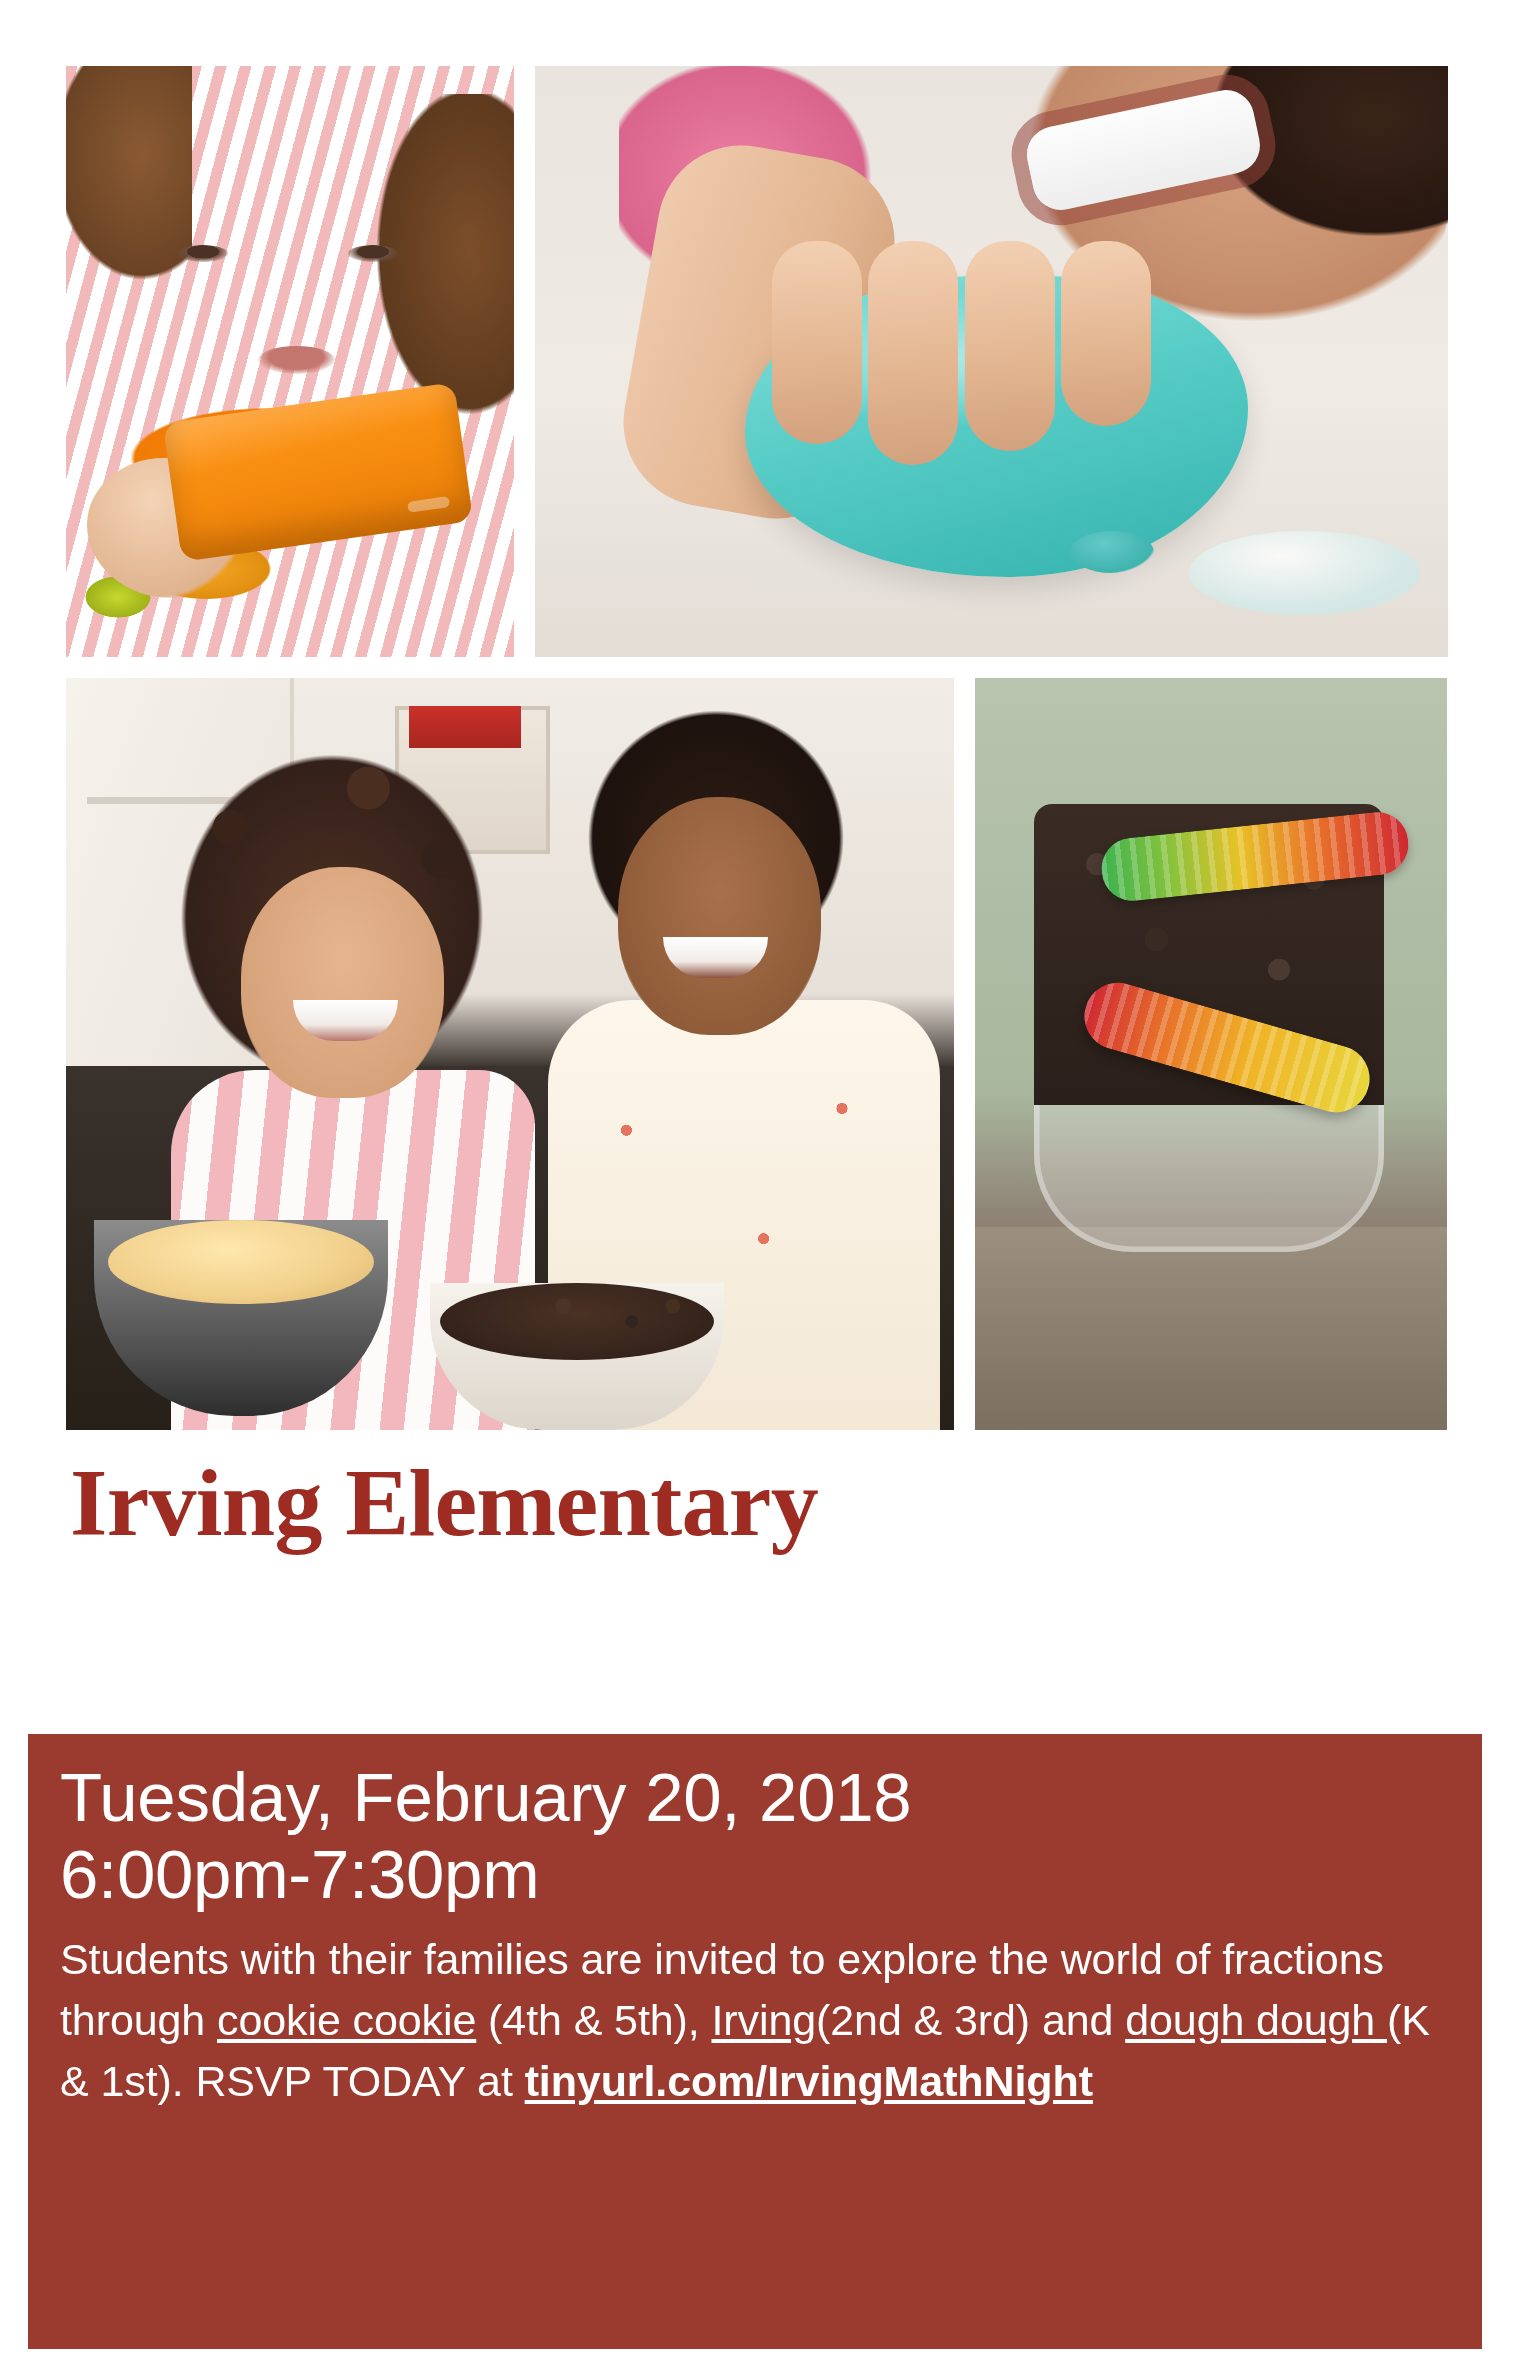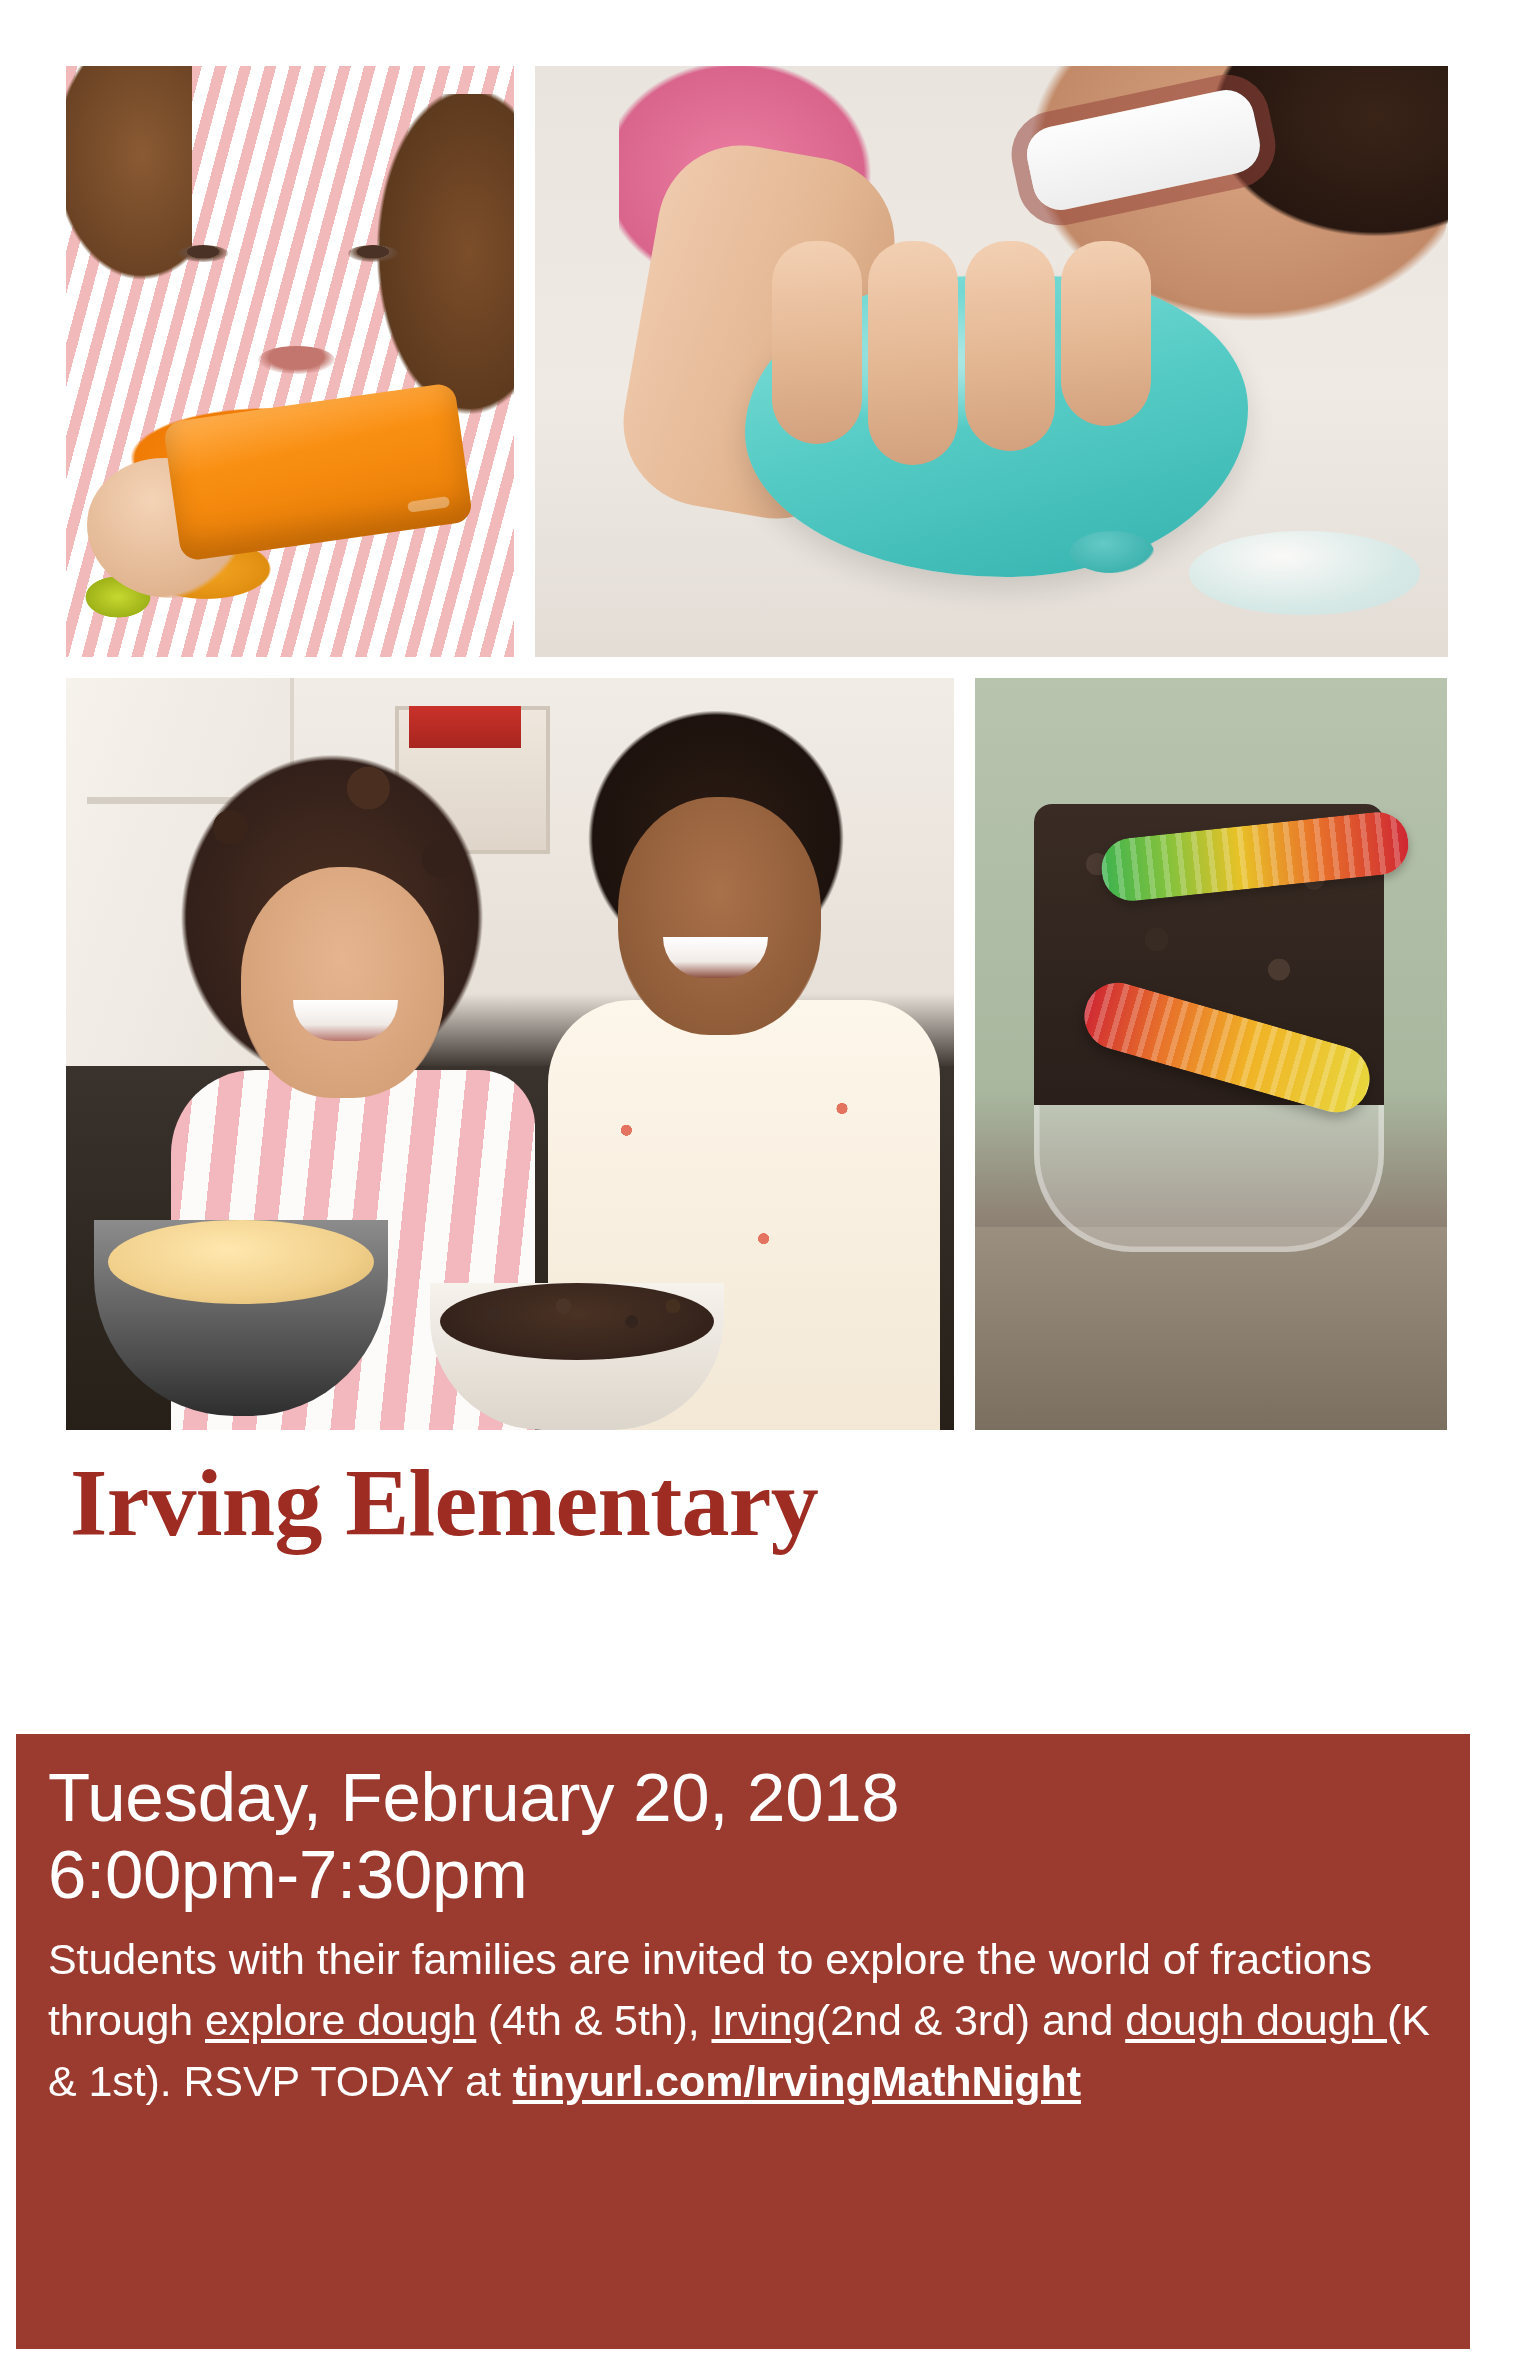--- a/index.html
+++ b/index.html
@@ -322,21 +322,21 @@
     letter-spacing: -0.7px;
     line-height: 1.02;
     margin: 0;
   }
   .title1 { font-size: 96px; color: #9e2c23; }
   .title2 { font-size: 96px; color: #e8392c; margin-top: 4.2px; }
 
   
   .band {
     position: absolute;
-    left: 16px;
+    left: 28px;
     top: 1734px;
     width: 1454px;
     height: 615px;
     background: #9b3a2f;
     color: #ffffff;
     box-sizing: border-box;
     padding: 25px 16px 0 32px;
   }
   .band .date {
     font-size: 69px;
@@ -439,17 +439,17 @@
 
   </div>
 
   <div class="title-block">
     <div class="title1">Irving Elementary</div>
   </div>
 
   <div class="band">
     <div class="date">Tuesday, February 20, 2018</div>
     <div class="time">6:00pm-7:30pm</div>
-    <p class="body"><span>Students with their families are invited to explore the world of fractions through </span><u>explore dough</u><span> (4th &amp; 5th), </span><u>Irving</u><span>(2nd &amp; 3rd) and </span><u>dough dough </u><span>(K &amp; 1st).  RSVP TODAY at </span><span class="link">tinyurl.com/IrvingMathNight</span></p>
+    <p class="body"><span>Students with their families are invited to explore the world of fractions through </span><u>cookie cookie</u><span> (4th &amp; 5th), </span><u>Irving</u><span>(2nd &amp; 3rd) and </span><u>dough dough </u><span>(K &amp; 1st).  RSVP TODAY at </span><span class="link">tinyurl.com/IrvingMathNight</span></p>
   </div>
 
 </div>
 
 
 </body></html>

